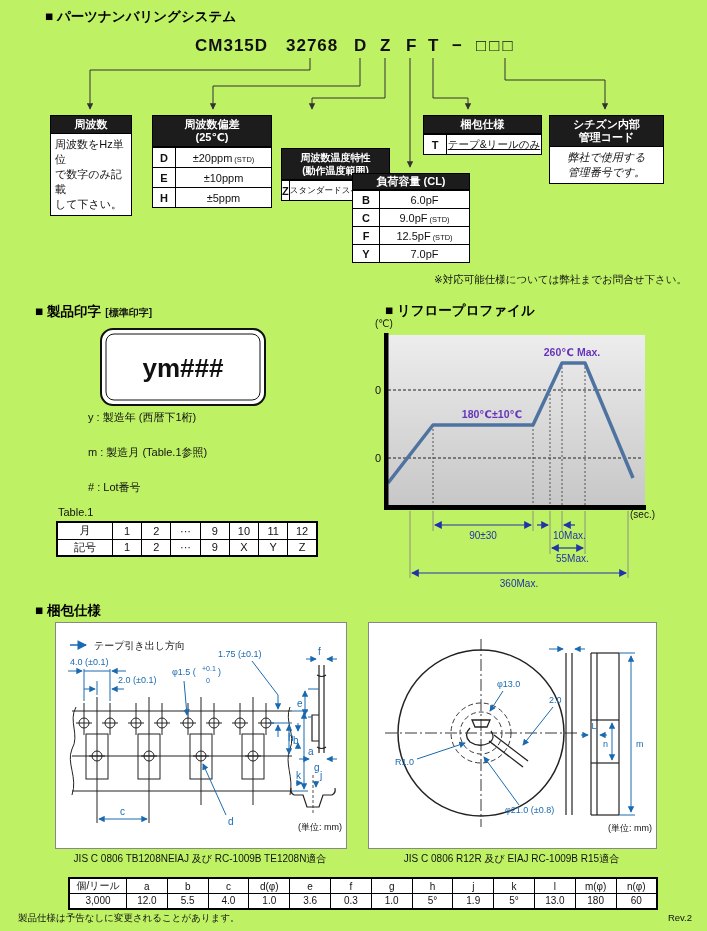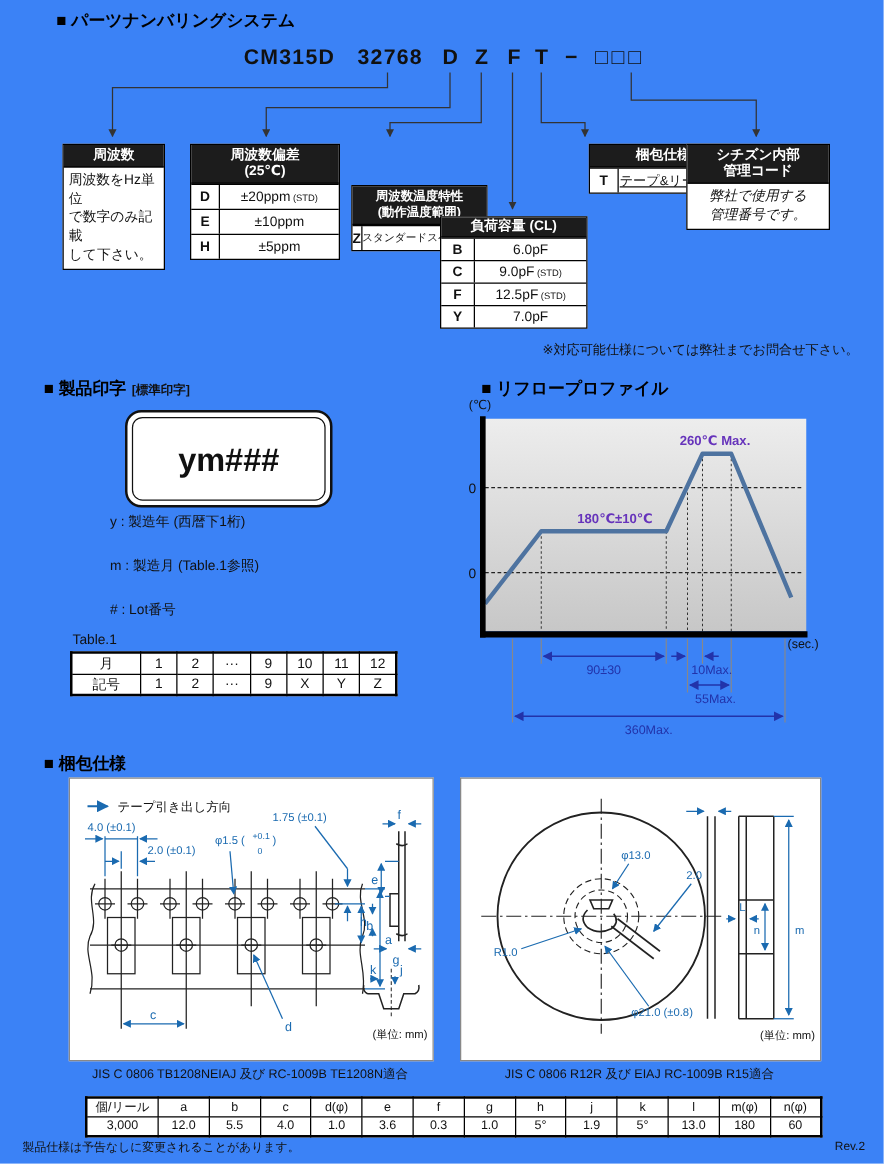--- a/index.html
+++ b/index.html
@@ -1,16 +1,16 @@
 <!DOCTYPE html>
 <html><head>
 <meta charset="utf-8">
 <style>
   html,body{margin:0;padding:0;background:#fff;}
-  #page{position:relative;width:707px;height:931px;background:#3b82f6;overflow:hidden;
+  #page{position:relative;width:707px;height:931px;background:#bef264;overflow:hidden;
         font-family:"Liberation Sans","DejaVu Sans",sans-serif;color:#111;}
   .abs{position:absolute;}
   .sec-title{font-size:13.5px;font-weight:bold;color:#000;}
   .pn-seg{font-size:17px;font-weight:bold;letter-spacing:1px;white-space:nowrap;}
   .nbox{position:absolute;border:1px solid #000;background:#fff;}
   .nbox .hd{background:#1c1c1c;color:#fff;font-weight:bold;text-align:center;
             font-size:11px;line-height:13px;padding:2px 0;white-space:pre-line;border-bottom:1px solid #000;}
   .nbox .bd{font-size:11px;line-height:15px;padding:3px 4px;white-space:pre-line;}
   .nbox .row{display:flex;border-top:1px solid #000;align-items:center;}
   .nbox .row:first-of-type{border-top:none;}
@@ -92,21 +92,21 @@
 
   <div class="nbox" style="left:281px;top:115px;width:107px;margin-top:33px;">
     <div class="hd" style="font-size:10px;">周波数温度特性
 (動作温度範囲)</div>
     <div class="row" style="height:19px;">
       <div class="code" style="width:20px;">Z</div>
       <div class="val" style="font-size:8.5px;">スタンダードスペックのみ</div>
     </div>
   </div>
 
-  <div class="nbox" style="left:423px;top:115px;width:117px;margin-left:48px;">
+  <div class="nbox" style="left:423px;top:115px;width:117px;">
     <div class="hd">梱包仕様</div>
     <div class="row" style="height:19px;">
       <div class="code" style="width:22px;">T</div>
       <div class="val" style="font-size:10.5px;text-decoration:underline;">テープ&amp;リールのみ</div>
     </div>
   </div>
 
   <div class="nbox" style="left:549px;top:115px;width:113px;">
     <div class="hd">シチズン内部
 管理コード</div>

